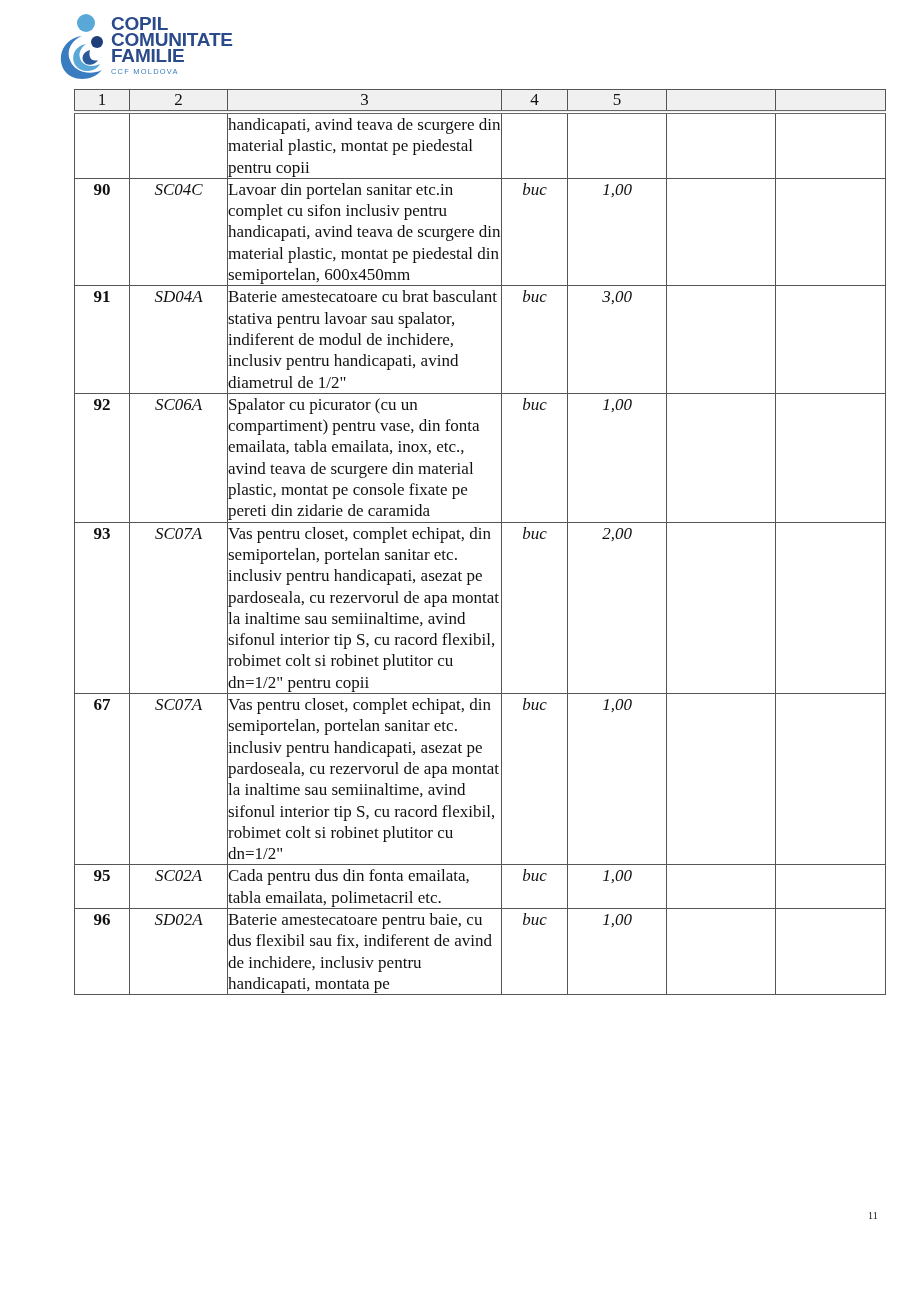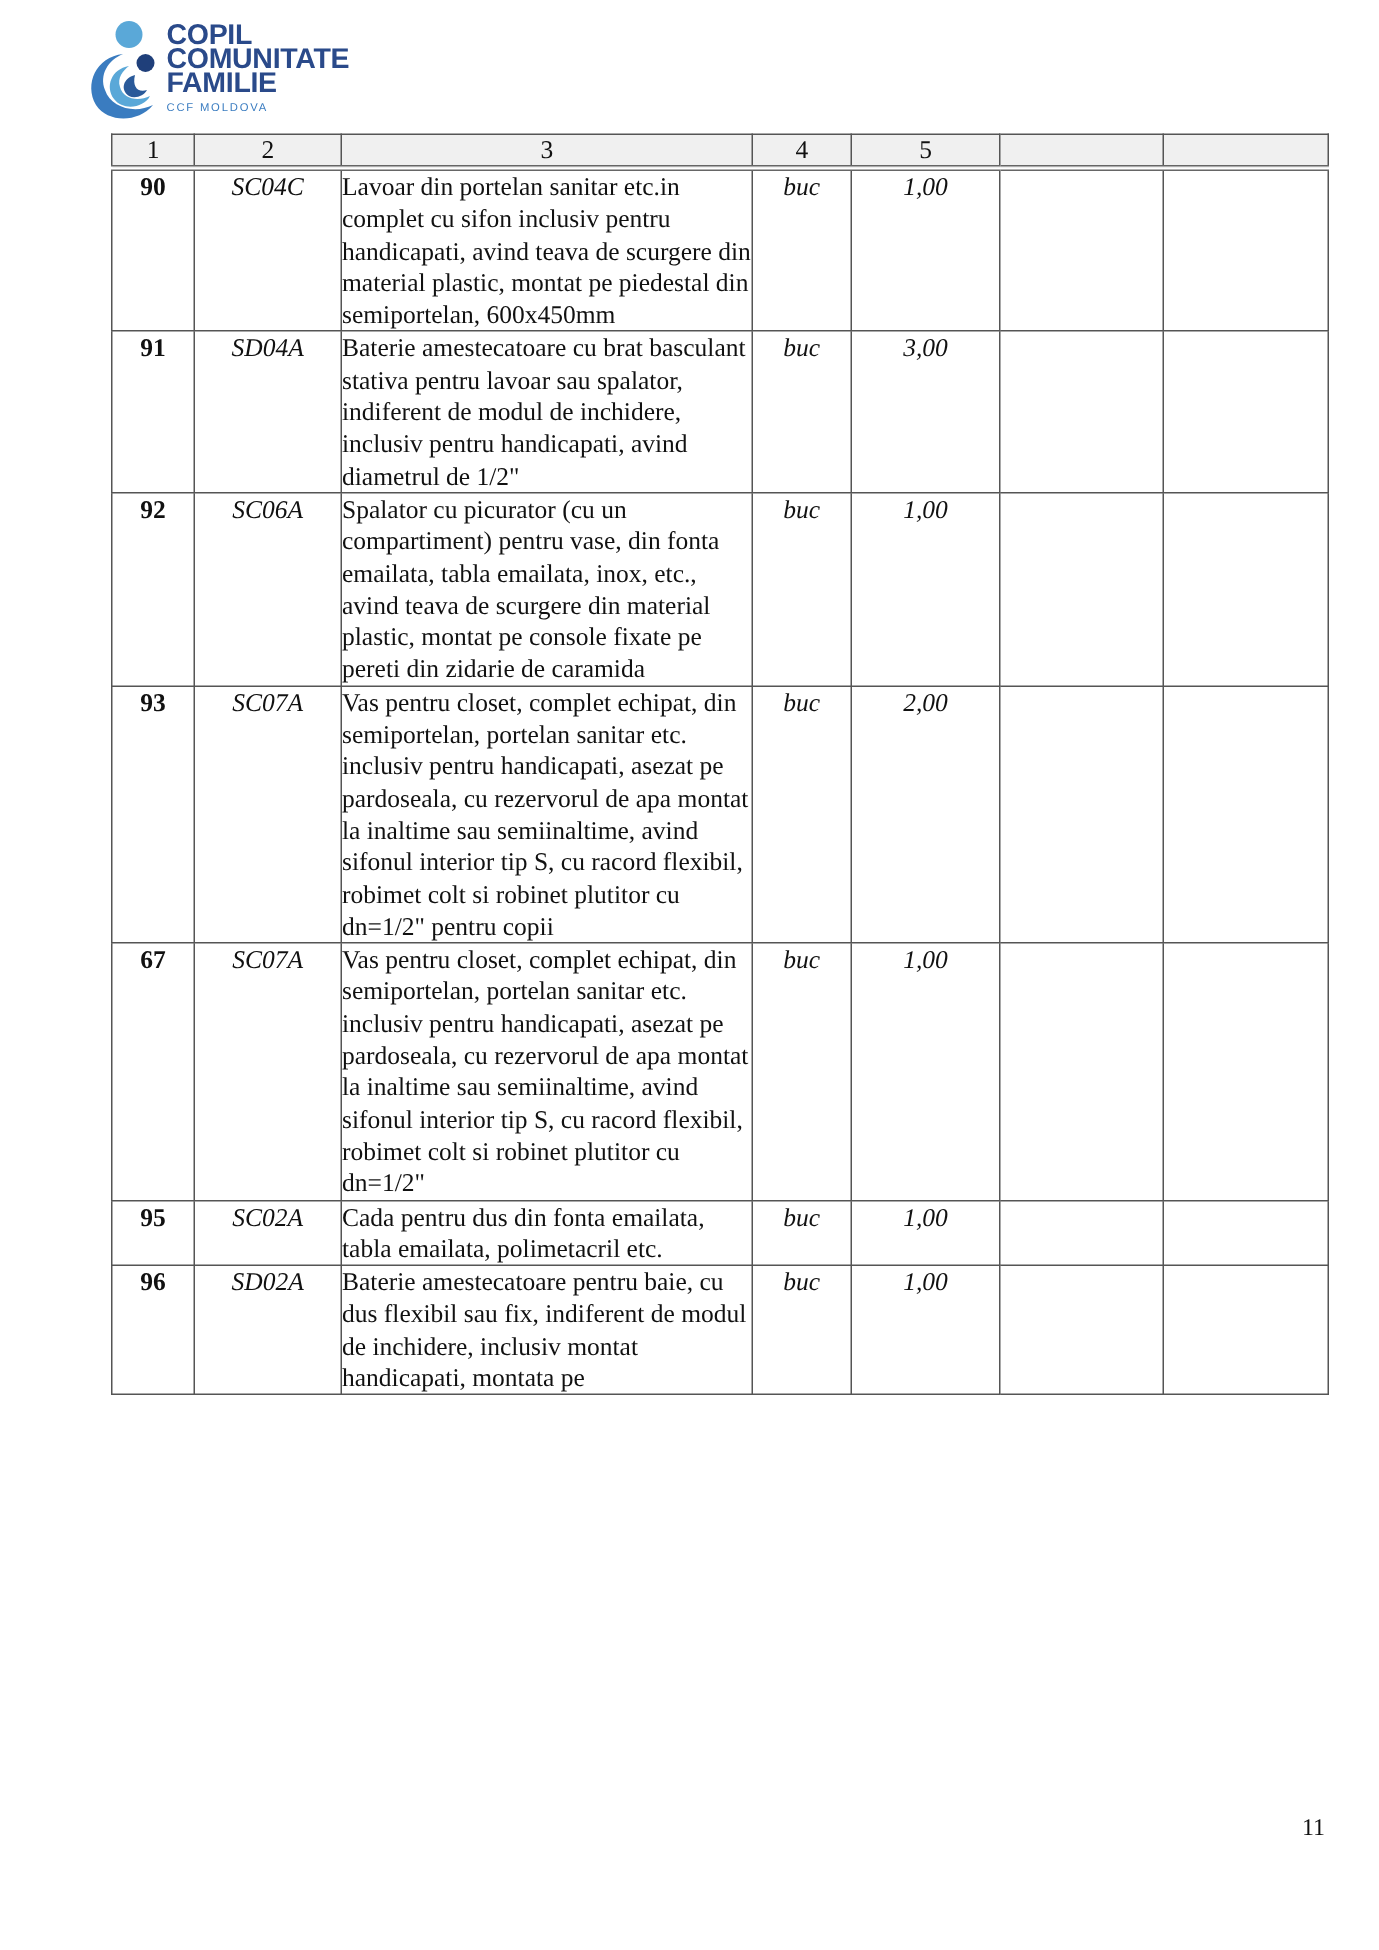--- a/index.html
+++ b/index.html
@@ -12,21 +12,21 @@
     .logo-sub { position: absolute; left: 55px; top: 57px; font-family: "Liberation Sans", "DejaVu Sans", sans-serif;
                 color: #3a7cc0; font-size: 7.5px; letter-spacing: 1.2px; }
     table.grid { position: absolute; left: 74px; top: 89px; width: 811px; border-collapse: collapse;
                  table-layout: fixed; font-size: 17px; line-height: 21.3px; }
     table.grid td, table.grid th { border: 1.3px solid #555; padding: 0; vertical-align: top; }
     table.grid thead th { background: #f0f0f0; font-weight: normal; text-align: center; height: 20px; line-height: 20px; font-size: 17px;
                           border-bottom: 4px double #666; }
     td.num { text-align: center; padding-top: 0; font-weight: bold; }
     td.code, td.unit, td.qty { vertical-align: middle; text-align: center; font-style: italic; }
     td.desc { padding: 0 6px 0 8px; text-align: left; }
-    .page-number { position: absolute; left: 868px; top: 1210px; font-size: 16px; }
+    .page-number { position: absolute; left: 868px; top: 1210px; font-size: 10px; }
   </style>
 </head>
 <body>
 
 <div class="logo">
   <svg width="52" height="72" viewBox="0 0 52 72">
     <circle cx="30" cy="13" r="9" fill="#5aa8d8"></circle>
     <circle cx="41" cy="32" r="6" fill="#1f3f7a"></circle>
     <path d="M26 26 C8 28 0 46 8 60 C16 72 36 72 46 60 C34 66 18 62 14 50 C10 40 16 30 26 26 Z" fill="#3a7cc0"></path>
     <path d="M30 34 C18 36 14 48 20 56 C26 64 40 62 44 54 C36 58 26 56 24 48 C22 42 26 37 30 34 Z" fill="#5aa8d8"></path>
@@ -55,20 +55,29 @@
       <th>1</th>
       <th>2</th>
       <th>3</th>
       <th>4</th>
       <th>5</th>
       <th></th>
       <th></th>
     </tr>
   </thead>
   <tbody>
+    <tr>
+      <td class="num"></td>
+      <td class="code"></td>
+      <td class="desc">handicapati, avind teava de scurgere din material plastic, montat pe piedestal pentru copii</td>
+      <td class="unit"></td>
+      <td class="qty"></td>
+      <td></td>
+      <td></td>
+    </tr>
     <tr>
       <td class="num">90</td>
       <td class="code">SC04C</td>
       <td class="desc">Lavoar din portelan sanitar etc.in complet cu sifon inclusiv pentru handicapati, avind teava de scurgere din material plastic, montat pe piedestal din semiportelan, 600x450mm</td>
       <td class="unit">buc</td>
       <td class="qty">1,00</td>
       <td></td>
       <td></td>
     </tr>
     <tr>
@@ -112,21 +121,21 @@
       <td class="code">SC02A</td>
       <td class="desc">Cada pentru dus din fonta emailata, tabla emailata, polimetacril etc.</td>
       <td class="unit">buc</td>
       <td class="qty">1,00</td>
       <td></td>
       <td></td>
     </tr>
     <tr>
       <td class="num">96</td>
       <td class="code">SD02A</td>
-      <td class="desc">Baterie amestecatoare pentru baie, cu dus flexibil sau fix, indiferent de modul de inchidere, inclusiv montat handicapati, montata pe</td>
+      <td class="desc">Baterie amestecatoare pentru baie, cu dus flexibil sau fix, indiferent de avind de inchidere, inclusiv pentru handicapati, montata pe</td>
       <td class="unit">buc</td>
       <td class="qty">1,00</td>
       <td></td>
       <td></td>
     </tr>
   </tbody>
 </table>
 
 <div class="page-number">11</div>
 

